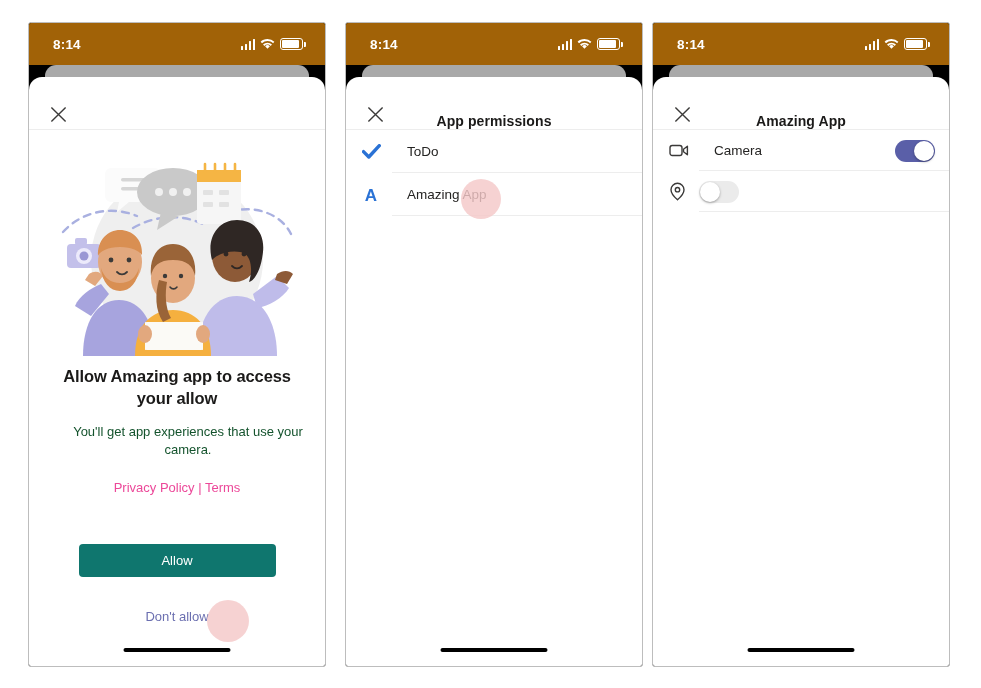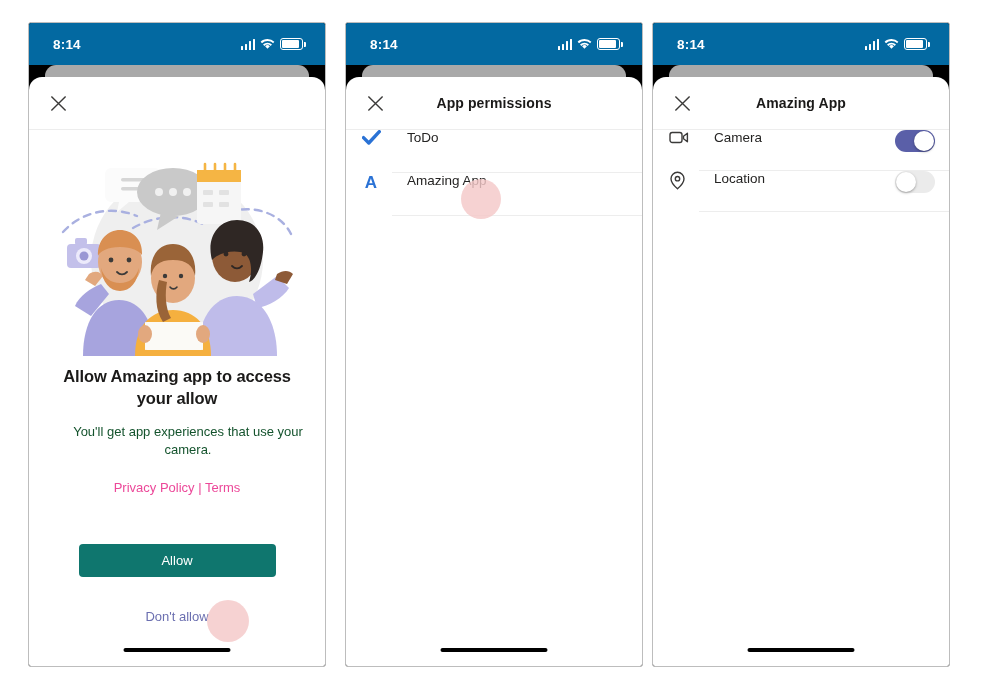--- a/index.html
+++ b/index.html
@@ -22,21 +22,21 @@
     overflow: hidden;
   }
   #phone-1 { left: 28px; }
   #phone-2 { left: 345px; }
   #phone-3 { left: 652px; }
 
   
   .statusbar {
     position: relative;
     height: 42px;
-    background: #0369a1;
+    background: #a16207;
     color: #fff;
     display: flex;
     align-items: center;
     justify-content: space-between;
     padding: 0 22px 0 24px;
   }
   .status-time {
     font-size: 13.5px;
     font-weight: bold;
     letter-spacing: .2px;
@@ -79,21 +79,21 @@
     display: flex;
     flex-direction: column;
   }
 
   
   .sheet-header {
     position: relative;
     height: 53px;
     flex: 0 0 53px;
     display: flex;
-    align-items: center;
+    align-items: flex-end;
     border-bottom: 1px solid #ededed;
   }
   .close-btn {
     position: absolute;
     left: 14px;
     width: 30px; height: 30px;
     display: flex; align-items: center; justify-content: center;
     cursor: pointer;
   }
   .close-btn svg { display: block; }
@@ -168,21 +168,21 @@
     background: none;
     border: none;
     font-family: "Liberation Sans", sans-serif;
   }
 
   
   .list { flex: 1; display: flex; flex-direction: column; }
   .row {
     position: relative;
     display: flex;
-    align-items: flex-start;
+    align-items: center;
     height: 43px;
     padding-left: 16px;
     cursor: pointer;
   }
   .row .row-icon {
     width: 30px;
     display: flex;
     align-items: center;
     justify-content: flex-start;
   }
@@ -468,21 +468,20 @@
                 <span class="knob"></span>
               </span>
           </div>
           <div class="row toggle-row">
             <span class="row-icon">
               <svg width="17" height="19" viewBox="0 0 17 19">
                 <path d="M8.5 1.3c3.6 0 6.5 2.9 6.5 6.5 0 4.5-6.5 10-6.5 10S2 12.3 2 7.8c0-3.6 2.9-6.5 6.5-6.5z" stroke="#3b3a39" stroke-width="1.4" fill="none"></path>
                 <circle cx="8.5" cy="7.7" r="2.2" stroke="#3b3a39" stroke-width="1.4" fill="none"></circle>
               </svg>
             </span>
-            <span class="row-label">Location</span>
             <span class="toggle">
                 <span class="knob"></span>
               </span>
           </div>
         </div>
       </div>
     </div>
     <div class="home-indicator"></div>
   </div>
 

